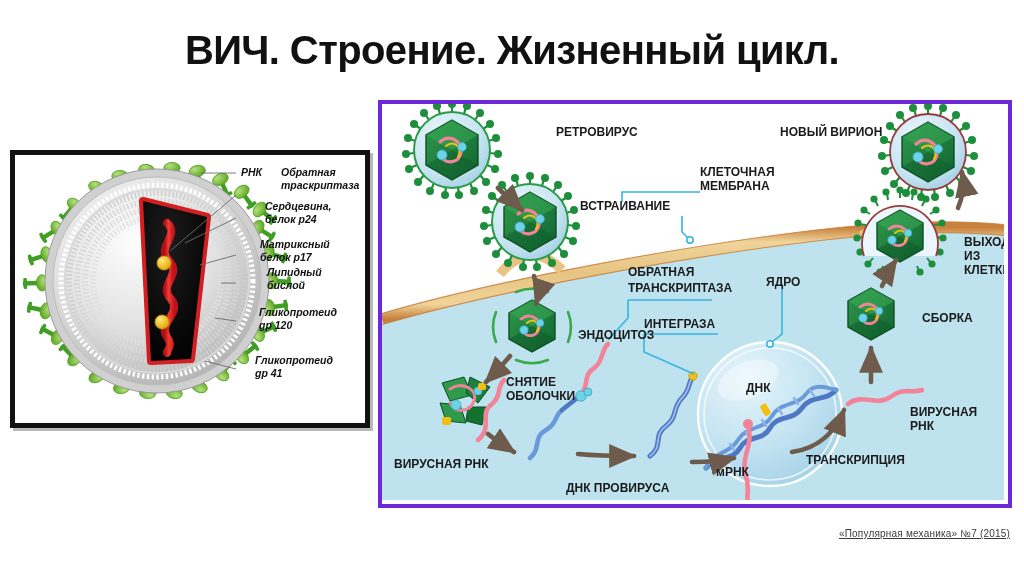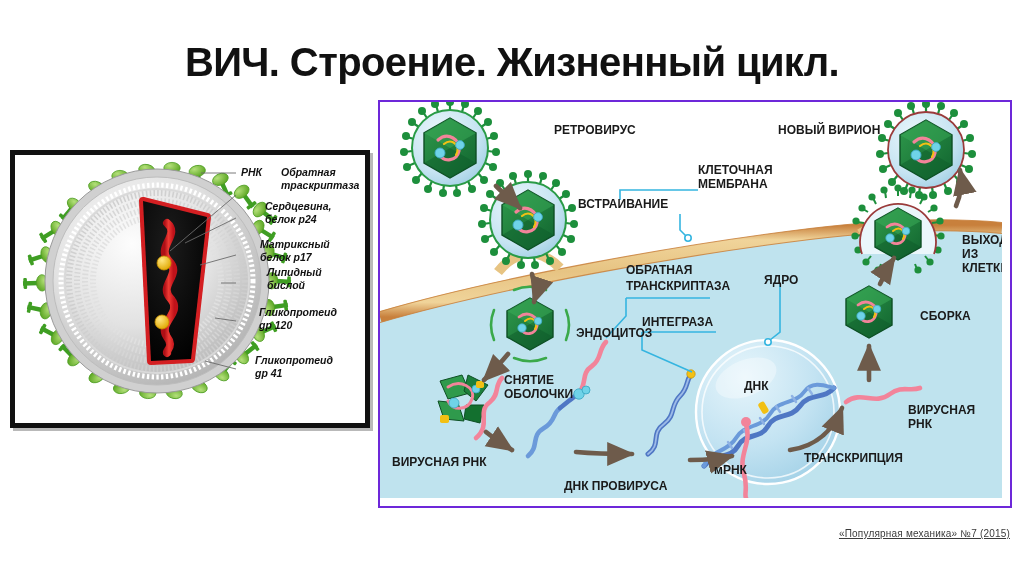--- a/index.html
+++ b/index.html
@@ -6,21 +6,21 @@
   html, body {
     width: 1024px; height: 576px;
     background: #ffffff;
     font-family: "Liberation Sans", sans-serif;
     overflow: hidden;
   }
   #page { position: relative; width: 1024px; height: 576px; background: #fff; }
 
   
   #page-title {
-    position: absolute; left: 0; top: 40px; width: 1024px;
+    position: absolute; left: 0; top: 28px; width: 1024px;
     text-align: center;
     font-family: "Liberation Sans", sans-serif;
     font-weight: bold;
     font-size: 40px;
     letter-spacing: -0.6px;
     color: #111;
     white-space: nowrap;
   }
 
   
@@ -32,21 +32,21 @@
     box-shadow: 3px 3px 0 #b9b9b9;
     overflow: hidden;
   }
   #structure-svg { position: absolute; left: 0; top: 0; }
 
   
   #lifecycle-panel {
     position: absolute; left: 378px; top: 100px;
     width: 634px; height: 408px;
     background: #ffffff;
-    border: 2px solid #6d28d9;
+    border: 4px solid #6d28d9;
     overflow: hidden;
   }
   #lifecycle-svg { position: absolute; left: 0; top: 0; }
 
   
   #source-caption {
     position: absolute; left: 0; top: 528px; width: 1010px;
     text-align: right;
     font-family: "Liberation Sans", sans-serif;
     font-size: 10px;

